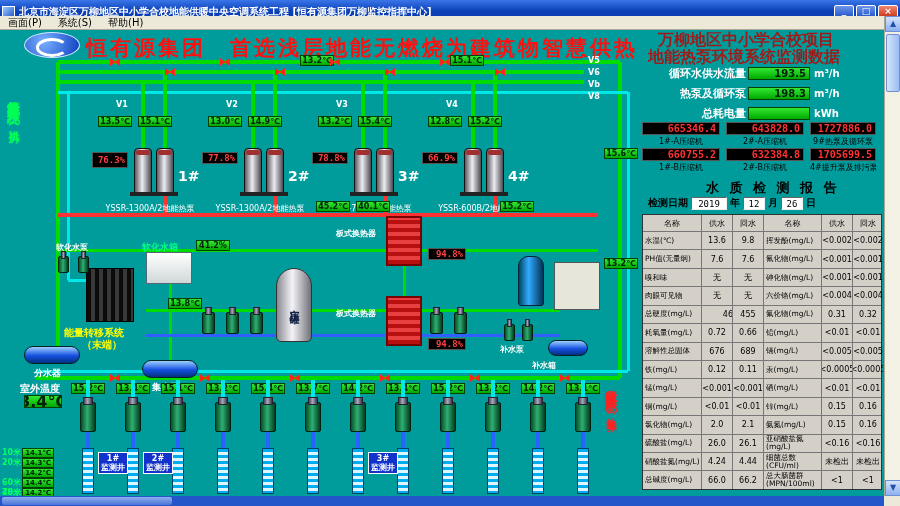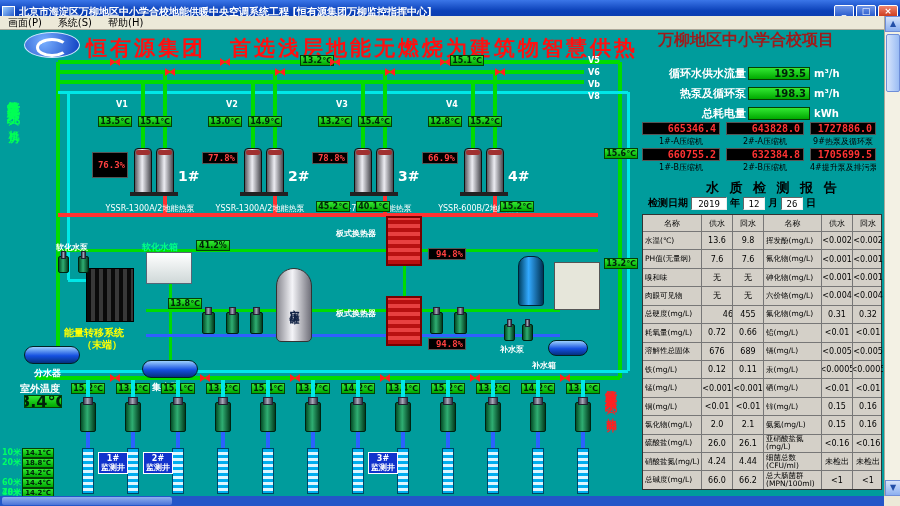--- a/index.html
+++ b/index.html
@@ -139,20 +139,21 @@
         <line x1="404" y1="236" x2="404" y2="266"></line>
       </g>
       <g stroke="#3060FF" stroke-width="3">
         <line x1="146" y1="305" x2="560" y2="305"></line>
       </g>
     </svg>
 
     <div id="logo"></div>
     <div id="main-title">恒有源集团　首选浅层地能无燃烧为建筑物智慧供热</div>
     <div id="proj1">万柳地区中小学合校项目</div>
+    <div id="proj2">地能热泵环境系统监测数据</div>
 
     <div id="leftsys" class="vlabel">
       <span>能量提升系统</span>
       <span class="sub">（机房）</span>
     </div>
     <div id="rightsys" class="vlabel">
       <span>能量采集系统</span>
       <span class="sub">（地能井）</span>
     </div>
 
@@ -343,21 +344,21 @@
       <div class="frow" style="left: 642px; top: 76px;">
         <div class="flabel">总耗电量</div>
         <div class="fled"></div>
         <div class="funit">kWh</div>
       </div>
       <div class="vp g" style="left: 141px; top: 52px; width: 4px; height: 66px;"></div>
       <div class="vp g" style="left: 163px; top: 42px; width: 4px; height: 76px;"></div>
       <div class="vp r" style="left: 163px; top: 164px; width: 4px; height: 21px;"></div>
       <div class="led" style="left: 98px; top: 86px; width: 34px; height: 11px;">13.5℃</div>
       <div class="led" style="left: 138px; top: 86px; width: 34px; height: 11px;">15.1℃</div>
-      <div class="led k" style="left: 92px; top: 122px; width: 36px; height: 26px;">76.3%</div>
+      <div class="led k" style="left: 92px; top: 122px; width: 36px; height: 16px;">76.3%</div>
       <div class="cyl" style="left: 134px; top: 118px; width: 18px; height: 46px;"></div>
       <div class="cyl" style="left: 156px; top: 118px; width: 18px; height: 46px;"></div>
       <div class="ubase" style="left: 130px; top: 162px; width: 48px; height: 4px;"></div>
       <div class="uname" style="left: 178px; top: 138px;">1#</div>
       <div class="umodel" style="left: 94px; top: 173px; width: 112px;">YSSR-1300A/2地能热泵</div>
       <div class="vp g" style="left: 251px; top: 52px; width: 4px; height: 66px;"></div>
       <div class="vp g" style="left: 273px; top: 42px; width: 4px; height: 76px;"></div>
       <div class="vp r" style="left: 273px; top: 164px; width: 4px; height: 21px;"></div>
       <div class="led" style="left: 208px; top: 86px; width: 34px; height: 11px;">13.0℃</div>
       <div class="led" style="left: 248px; top: 86px; width: 34px; height: 11px;">14.9℃</div>
@@ -495,21 +496,21 @@
         <div class="wl">2#</div>
         <div class="wl">监测井</div>
       </div>
       <div class="welltag" style="left: 368px; top: 422px; width: 30px;">
         <div class="wl">3#</div>
         <div class="wl">监测井</div>
       </div>
       <div class="pl dep" style="left: 2px; top: 418px;">10米</div>
       <div class="led s" style="left: 22px; top: 418px; width: 32px; height: 10px;">14.1℃</div>
       <div class="pl dep" style="left: 2px; top: 428px;">20米</div>
-      <div class="led s" style="left: 22px; top: 428px; width: 32px; height: 10px;">18.8℃</div>
+      <div class="led s" style="left: 22px; top: 428px; width: 32px; height: 10px;">14.3℃</div>
       <div class="pl dep" style="left: 2px; top: 438px; margin-top: 20px;">40米</div>
       <div class="led s" style="left: 22px; top: 438px; width: 32px; height: 10px;">14.2℃</div>
       <div class="pl dep" style="left: 2px; top: 448px;">60米</div>
       <div class="led s" style="left: 22px; top: 448px; width: 32px; height: 10px;">14.4℃</div>
       <div class="pl dep" style="left: 2px; top: 458px;">78米</div>
       <div class="led s" style="left: 22px; top: 458px; width: 32px; height: 10px;">14.2℃</div>
       <div class="valve" style="left: 110px; top: 28px;"></div>
       <div class="valve" style="left: 220px; top: 28px;"></div>
       <div class="valve" style="left: 330px; top: 28px;"></div>
       <div class="valve" style="left: 440px; top: 28px;"></div>

